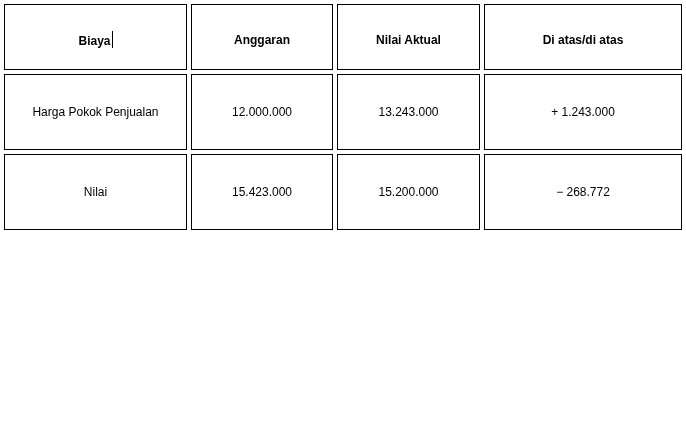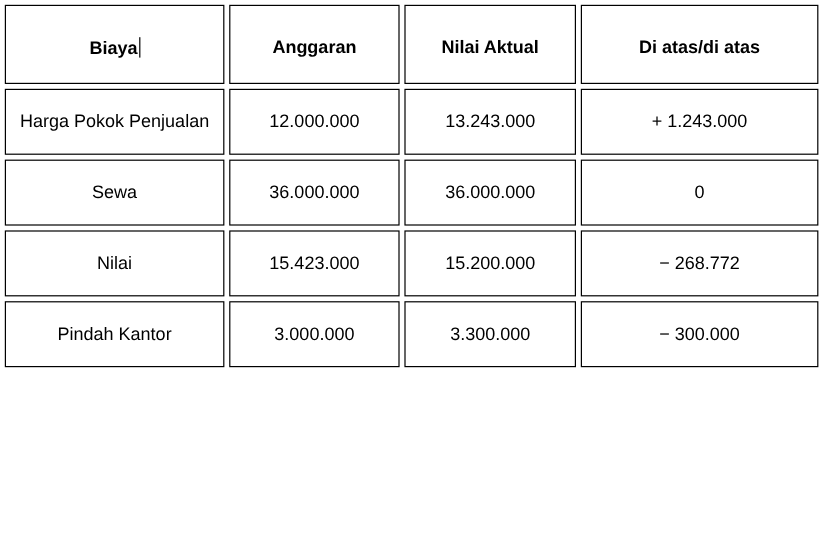--- a/index.html
+++ b/index.html
@@ -16,32 +16,32 @@
     border-collapse: separate;
     border-spacing: 4px;
     table-layout: fixed;
     width: 686px;
   }
   th, td {
     border: 1px solid #000000;
     background: #ffffff;
     text-align: center;
     vertical-align: middle;
-    font-size: 15px;
+    font-size: 12px;
     line-height: 1.2;
     overflow: hidden;
   }
   th {
     font-weight: bold;
     height: 66px;
     padding-top: 6px;
   }
   td {
     font-weight: normal;
-    height: 55px;
+    height: 76px;
   }
   .caret {
     display: inline-block;
     width: 1px;
     height: 17px;
     background: #000000;
     margin-left: 1px;
     vertical-align: -3px;
   }
 </style>
@@ -64,31 +64,19 @@
     </tr>
   </thead>
   <tbody>
     <tr>
       <td>Harga Pokok Penjualan</td>
       <td>12.000.000</td>
       <td>13.243.000</td>
       <td>+ 1.243.000</td>
     </tr>
     <tr>
-      <td>Sewa</td>
-      <td>36.000.000</td>
-      <td>36.000.000</td>
-      <td>0</td>
-    </tr>
-    <tr>
       <td>Nilai</td>
       <td>15.423.000</td>
       <td>15.200.000</td>
       <td>− 268.772</td>
     </tr>
-    <tr>
-      <td>Pindah Kantor</td>
-      <td>3.000.000</td>
-      <td>3.300.000</td>
-      <td>− 300.000</td>
-    </tr>
   </tbody>
 </table>
 
 </body></html>

